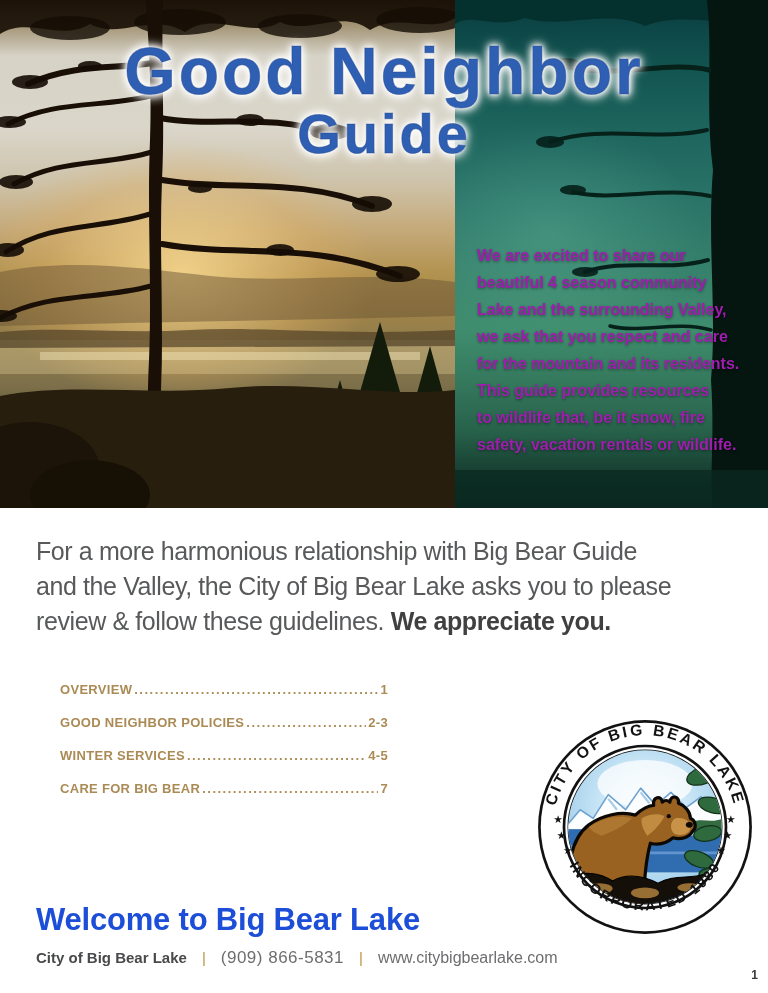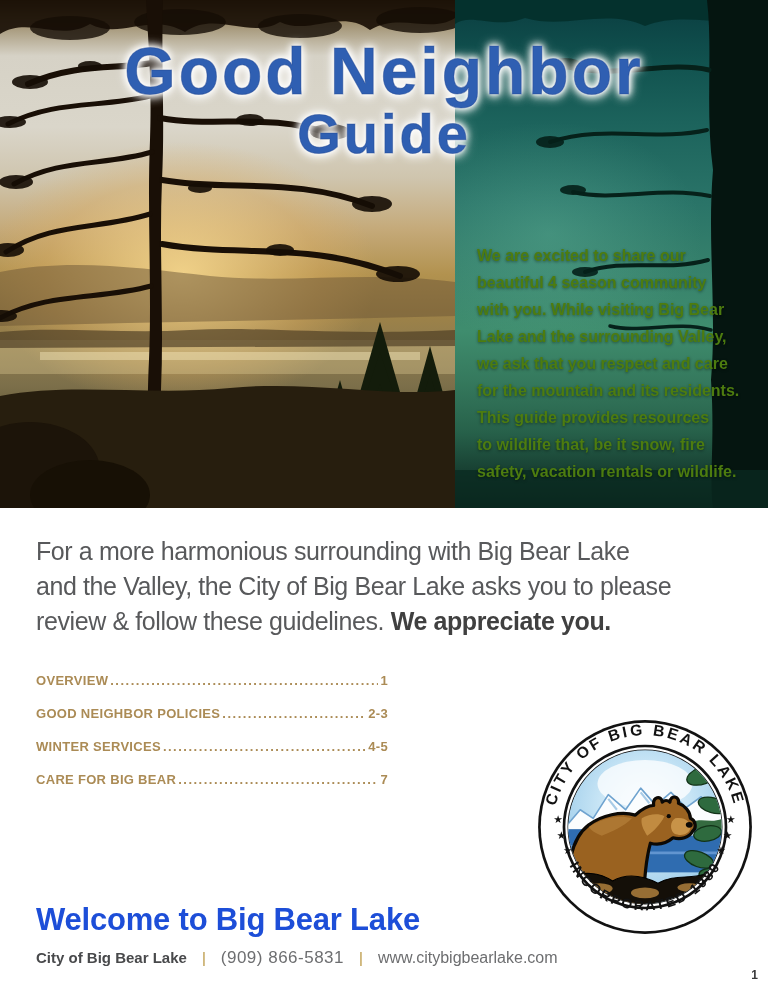--- a/index.html
+++ b/index.html
@@ -24,32 +24,32 @@
   .hero-title{position:absolute;top:38px;left:0;width:100%;text-align:center;z-index:6;font-weight:bold;}
   .t-line{
     color:#2f5fb2;letter-spacing:3px;line-height:1;
     text-shadow:0 0 1px #fff,0 0 3px #fff,0 0 7px rgba(255,255,255,.95),0 0 13px rgba(255,255,255,.85),0 3px 10px rgba(255,255,255,.7),0 -2px 8px rgba(255,255,255,.6);
     -webkit-text-stroke:1px rgba(32,66,140,.45);
   }
   .t1{font-size:66px;}
   .t2{font-size:56px;margin-top:2px;}
   .hero-panel-text{position:absolute;left:477px;top:242px;z-index:6;}
   .hero-panel-text .pl{
-    color:#4d7c0f;font-weight:bold;font-size:16px;line-height:27px;white-space:nowrap;
+    color:#a21caf;font-weight:bold;font-size:16px;line-height:27px;white-space:nowrap;
     text-shadow:0 1px 3px rgba(0,0,0,.45);
   }
 
   
   .intro{position:absolute;left:36px;top:534px;color:#58595b;font-size:25px;line-height:35px;letter-spacing:-0.4px;}
   .intro .il{white-space:nowrap;}
   .intro .accent{color:#404040;font-weight:bold;}
 
   
   .toc{position:absolute;left:36px;top:664px;width:352px;color:#ab8b55;font-weight:bold;font-size:13px;letter-spacing:0.3px;}
-  .toc-row{display:flex;align-items:center;height:33px;}
+  .toc-row{display:flex;align-items:flex-end;height:33px;margin-left:24px;}
   .toc-label{white-space:nowrap;flex:0 0 auto;}
   .toc-dots{flex:1 1 0;min-width:6px;overflow:hidden;white-space:nowrap;letter-spacing:1.5px;margin:0 2px;}
   .toc-dots::after{content:"..........................................................................................";}
   .toc-page{white-space:nowrap;flex:0 0 auto;}
 
   
   .seal{position:absolute;left:537px;top:719px;width:216px;height:216px;}
   .seal svg{width:216px;height:216px;display:block;}
   .seal text{font-family:"Liberation Sans",sans-serif;}
 
@@ -144,32 +144,31 @@
     </svg>
 
     <div class="hero-title">
       <div class="t-line t1">Good Neighbor</div>
       <div class="t-line t2">Guide</div>
     </div>
 
     <div class="hero-panel-text">
       <div class="pl">We are excited to share our</div>
       <div class="pl">beautiful 4 season community</div>
-      <div class="pl">with you.  While visiting Big Bear</div>
       <div class="pl">Lake and the surrounding Valley,</div>
       <div class="pl">we ask that you respect and care</div>
       <div class="pl">for the mountain and its residents.</div>
       <div class="pl">This guide provides resources</div>
       <div class="pl">to wildlife that, be it snow, fire</div>
       <div class="pl">safety, vacation rentals or wildlife.</div>
     </div>
   </div>
 
   <div class="intro">
-    <div class="il">For a more harmonious surrounding with Big Bear Lake</div>
+    <div class="il">For a more harmonious relationship with Big Bear Guide</div>
     <div class="il">and the Valley, the City of Big Bear Lake asks you to please</div>
     <div class="il"><span>review &amp; follow these guidelines.</span> <span class="accent">We appreciate you.</span></div>
   </div>
 
   <div class="toc">
     <div class="toc-row">
       <span class="toc-label">OVERVIEW</span>
       <span class="toc-dots"></span>
       <span class="toc-page">1</span>
     </div>

